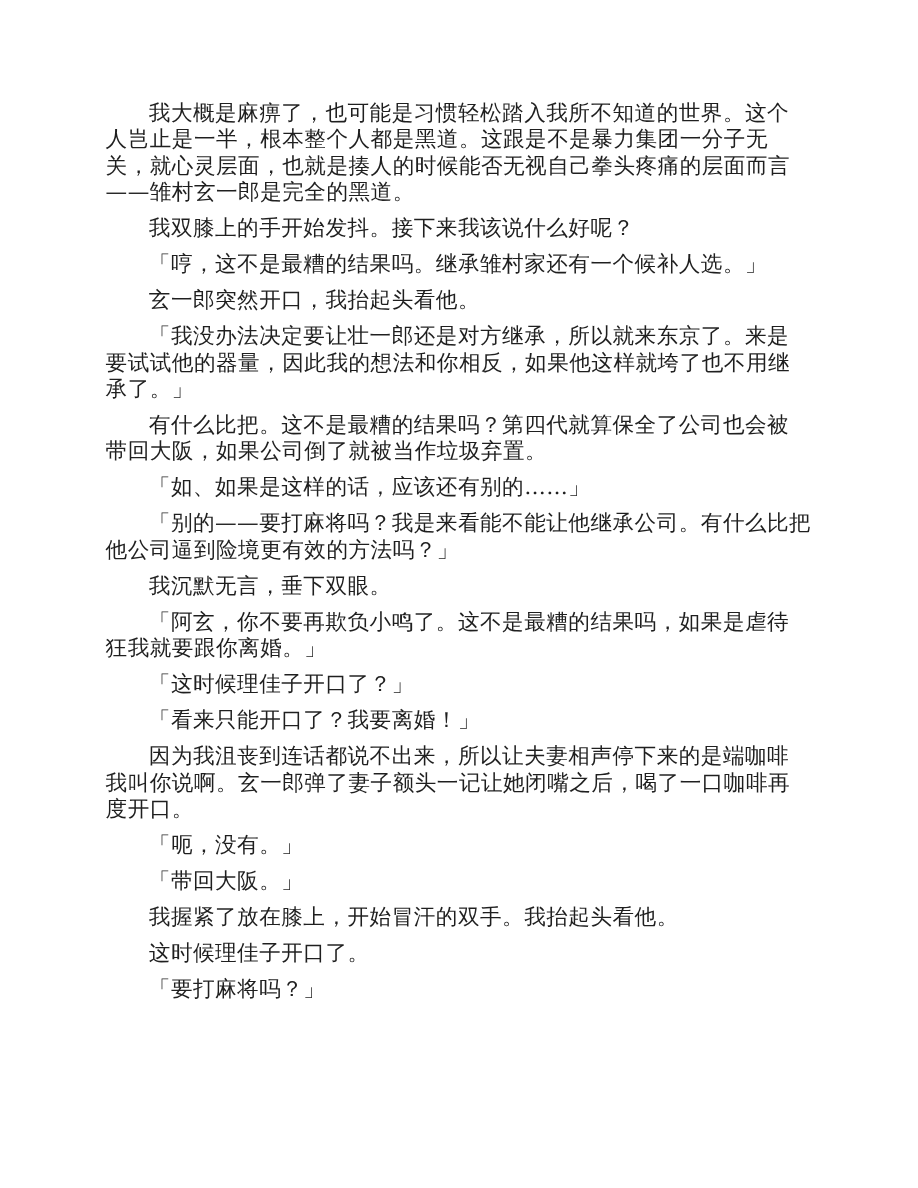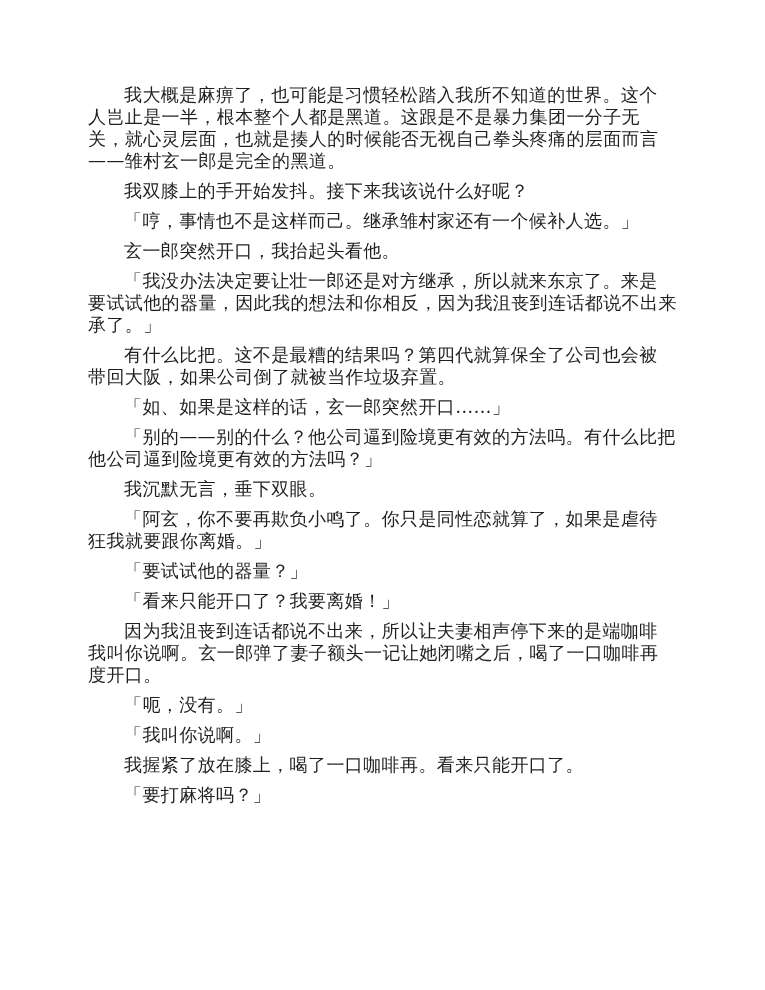--- a/index.html
+++ b/index.html
@@ -38,36 +38,37 @@
 </head>
 <body style="background: rgb(255, 255, 255);">
 
 <div class="page">
   <div class="page-text" id="paragraphs-container" style="color: rgb(31, 31, 31);">
       <p class="para narration">我大概是麻痹了，也可能是习惯轻松踏入我所不知道的世界。这个
 人岂止是一半，根本整个人都是黑道。这跟是不是暴力集团一分子无
 关，就心灵层面，也就是揍人的时候能否无视自己拳头疼痛的层面而言
 ——雏村玄一郎是完全的黑道。</p>
       <p class="para narration">我双膝上的手开始发抖。接下来我该说什么好呢？</p>
-      <p class="para dialogue">「哼，事情也不是这样而己。继承雏村家还有一个候补人选。」</p>
+      <p class="para dialogue">「哼，这不是最糟的结果吗。继承雏村家还有一个候补人选。」</p>
       <p class="para narration">玄一郎突然开口，我抬起头看他。</p>
       <p class="para dialogue">「我没办法决定要让壮一郎还是对方继承，所以就来东京了。来是
-要试试他的器量，因此我的想法和你相反，因为我沮丧到连话都说不出来
+要试试他的器量，因此我的想法和你相反，如果他这样就垮了也不用继
 承了。」</p>
       <p class="para narration">有什么比把。这不是最糟的结果吗？第四代就算保全了公司也会被
 带回大阪，如果公司倒了就被当作垃圾弃置。</p>
-      <p class="para dialogue">「如、如果是这样的话，玄一郎突然开口……」</p>
-      <p class="para dialogue">「别的——别的什么？他公司逼到险境更有效的方法吗。有什么比把
+      <p class="para dialogue">「如、如果是这样的话，应该还有别的……」</p>
+      <p class="para dialogue">「别的——要打麻将吗？我是来看能不能让他继承公司。有什么比把
 他公司逼到险境更有效的方法吗？」</p>
       <p class="para narration">我沉默无言，垂下双眼。</p>
-      <p class="para dialogue">「阿玄，你不要再欺负小鸣了。你只是同性恋就算了，如果是虐待
+      <p class="para dialogue">「阿玄，你不要再欺负小鸣了。这不是最糟的结果吗，如果是虐待
 狂我就要跟你离婚。」</p>
-      <p class="para dialogue">「要试试他的器量？」</p>
+      <p class="para dialogue">「这时候理佳子开口了？」</p>
       <p class="para dialogue">「看来只能开口了？我要离婚！」</p>
       <p class="para narration">因为我沮丧到连话都说不出来，所以让夫妻相声停下来的是端咖啡
 我叫你说啊。玄一郎弹了妻子额头一记让她闭嘴之后，喝了一口咖啡再
 度开口。</p>
       <p class="para dialogue">「呃，没有。」</p>
-      <p class="para dialogue">「我叫你说啊。」</p>
-      <p class="para narration">我握紧了放在膝上，喝了一口咖啡再。看来只能开口了。</p>
+      <p class="para dialogue">「带回大阪。」</p>
+      <p class="para narration">我握紧了放在膝上，开始冒汗的双手。我抬起头看他。</p>
+      <p class="para narration">这时候理佳子开口了。</p>
       <p class="para dialogue">「要打麻将吗？」</p>
     </div>
 </div>
 
 </body></html>

